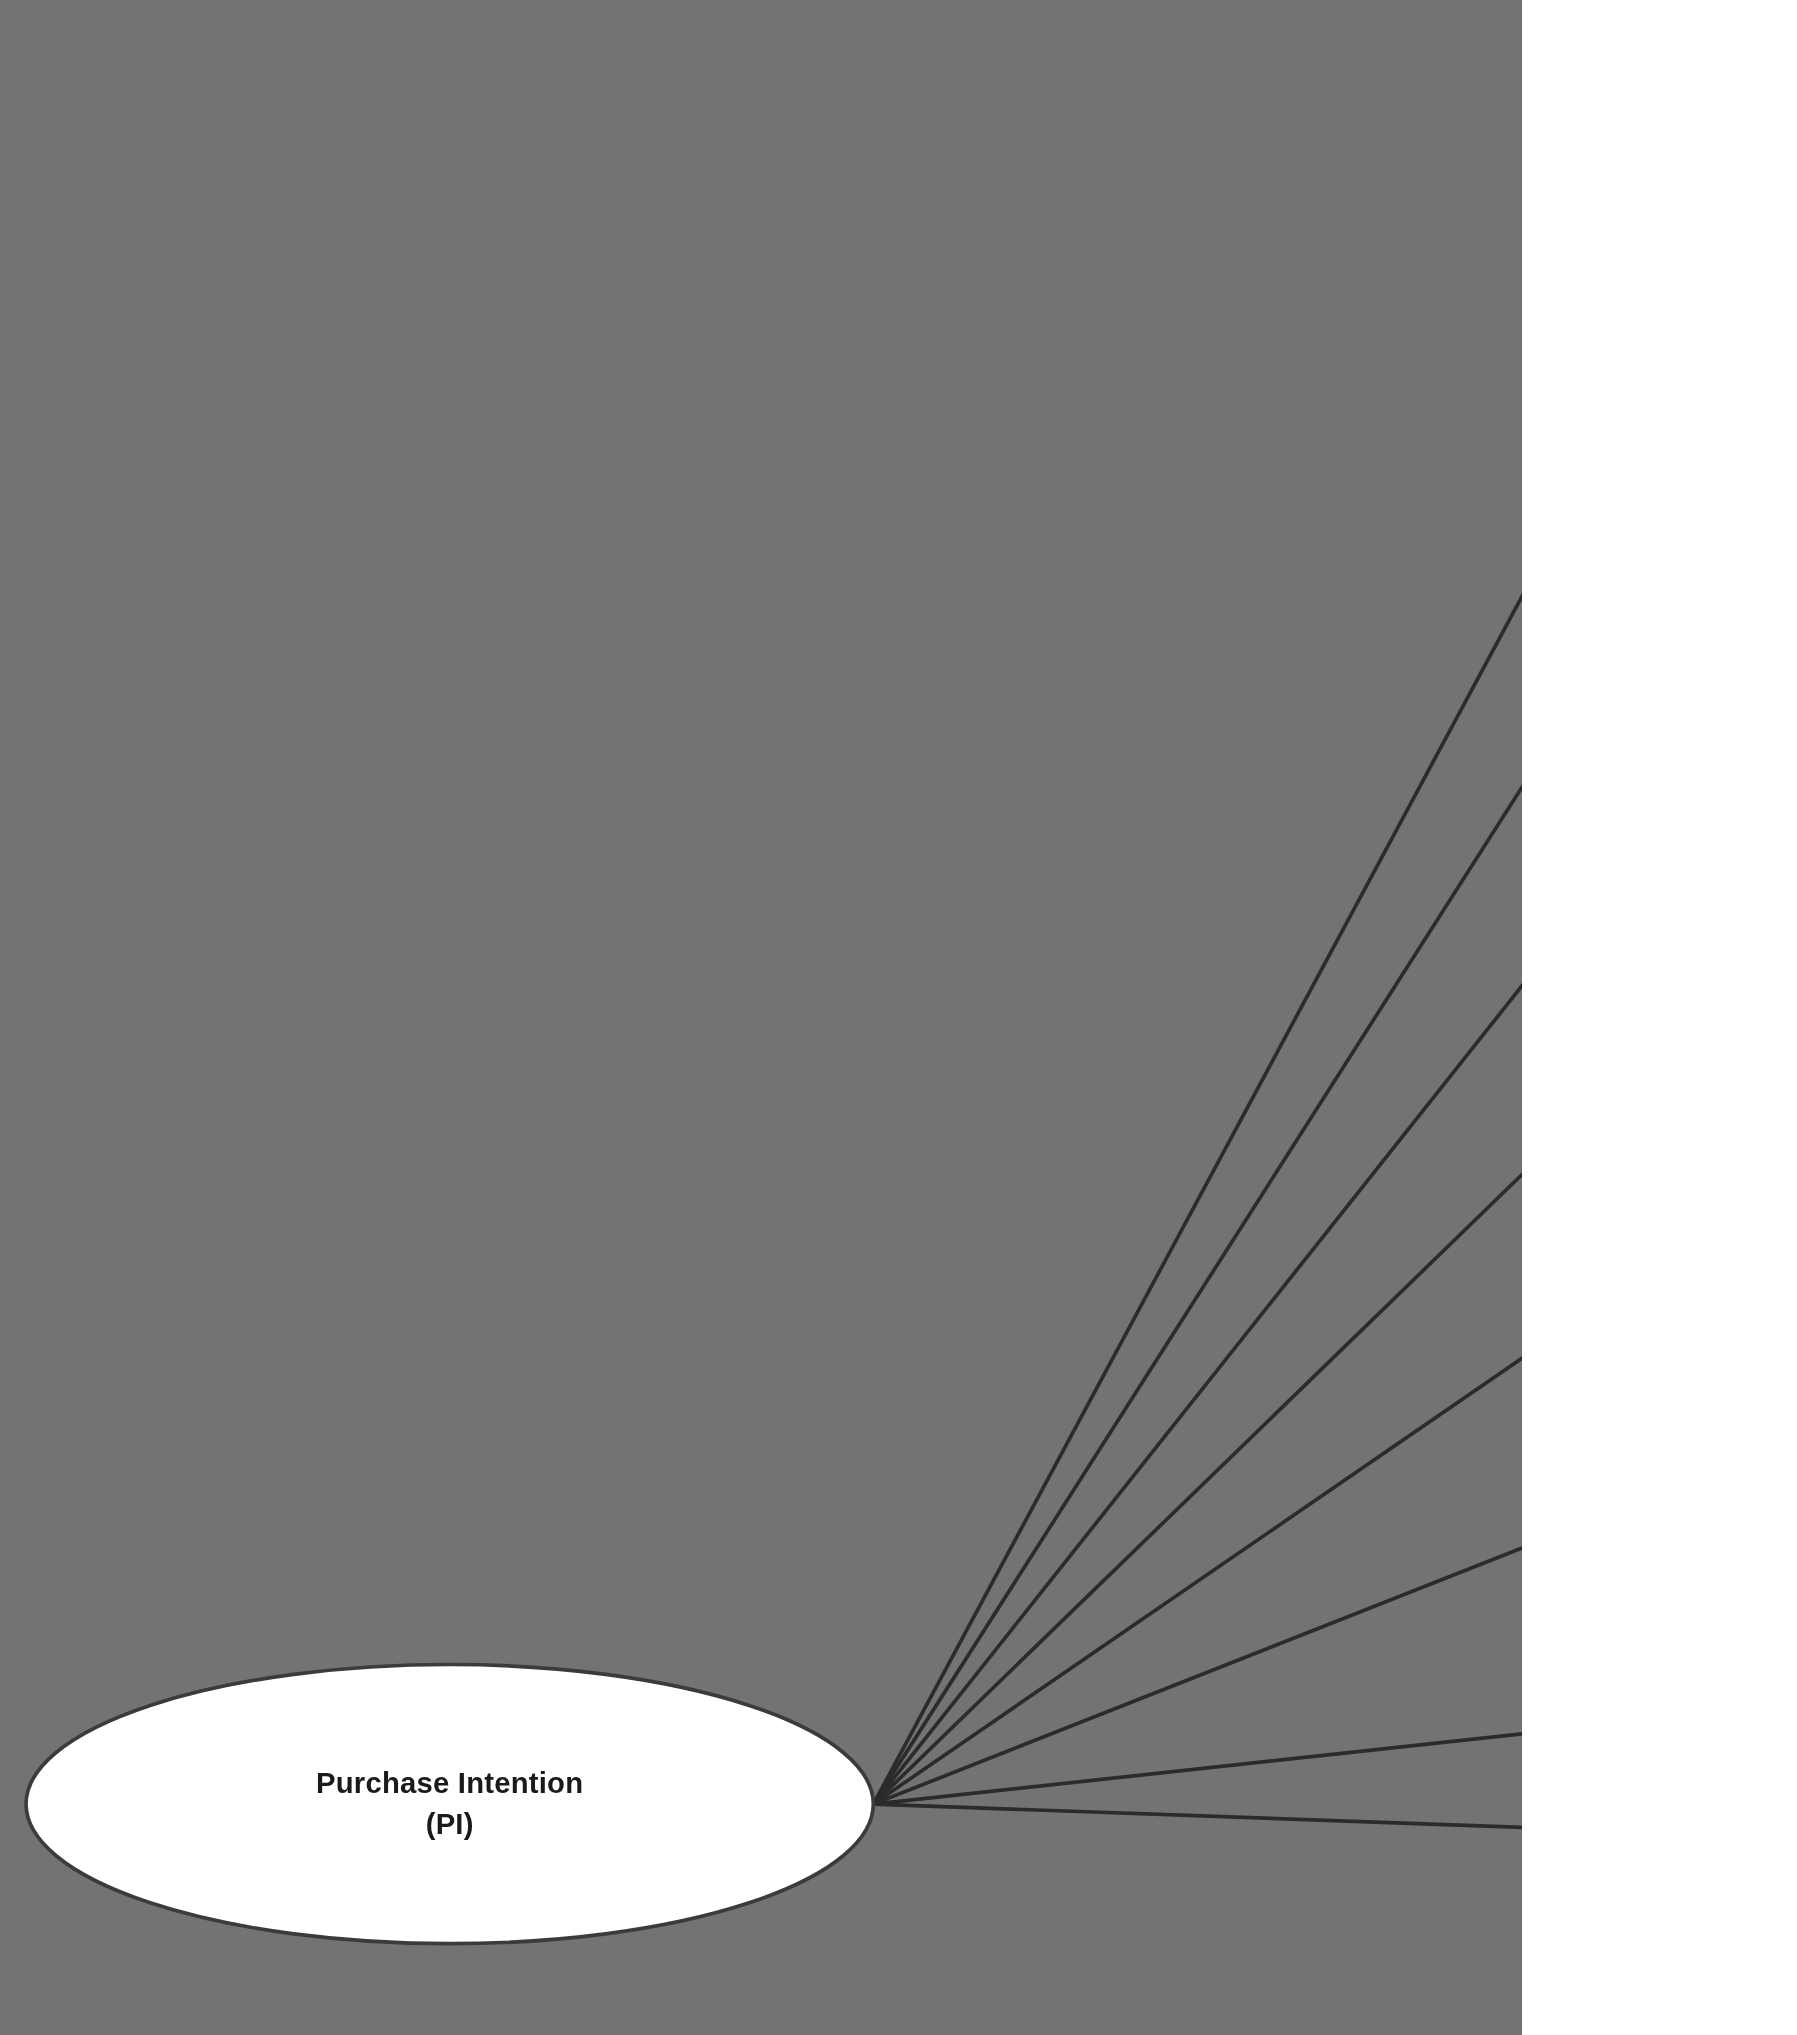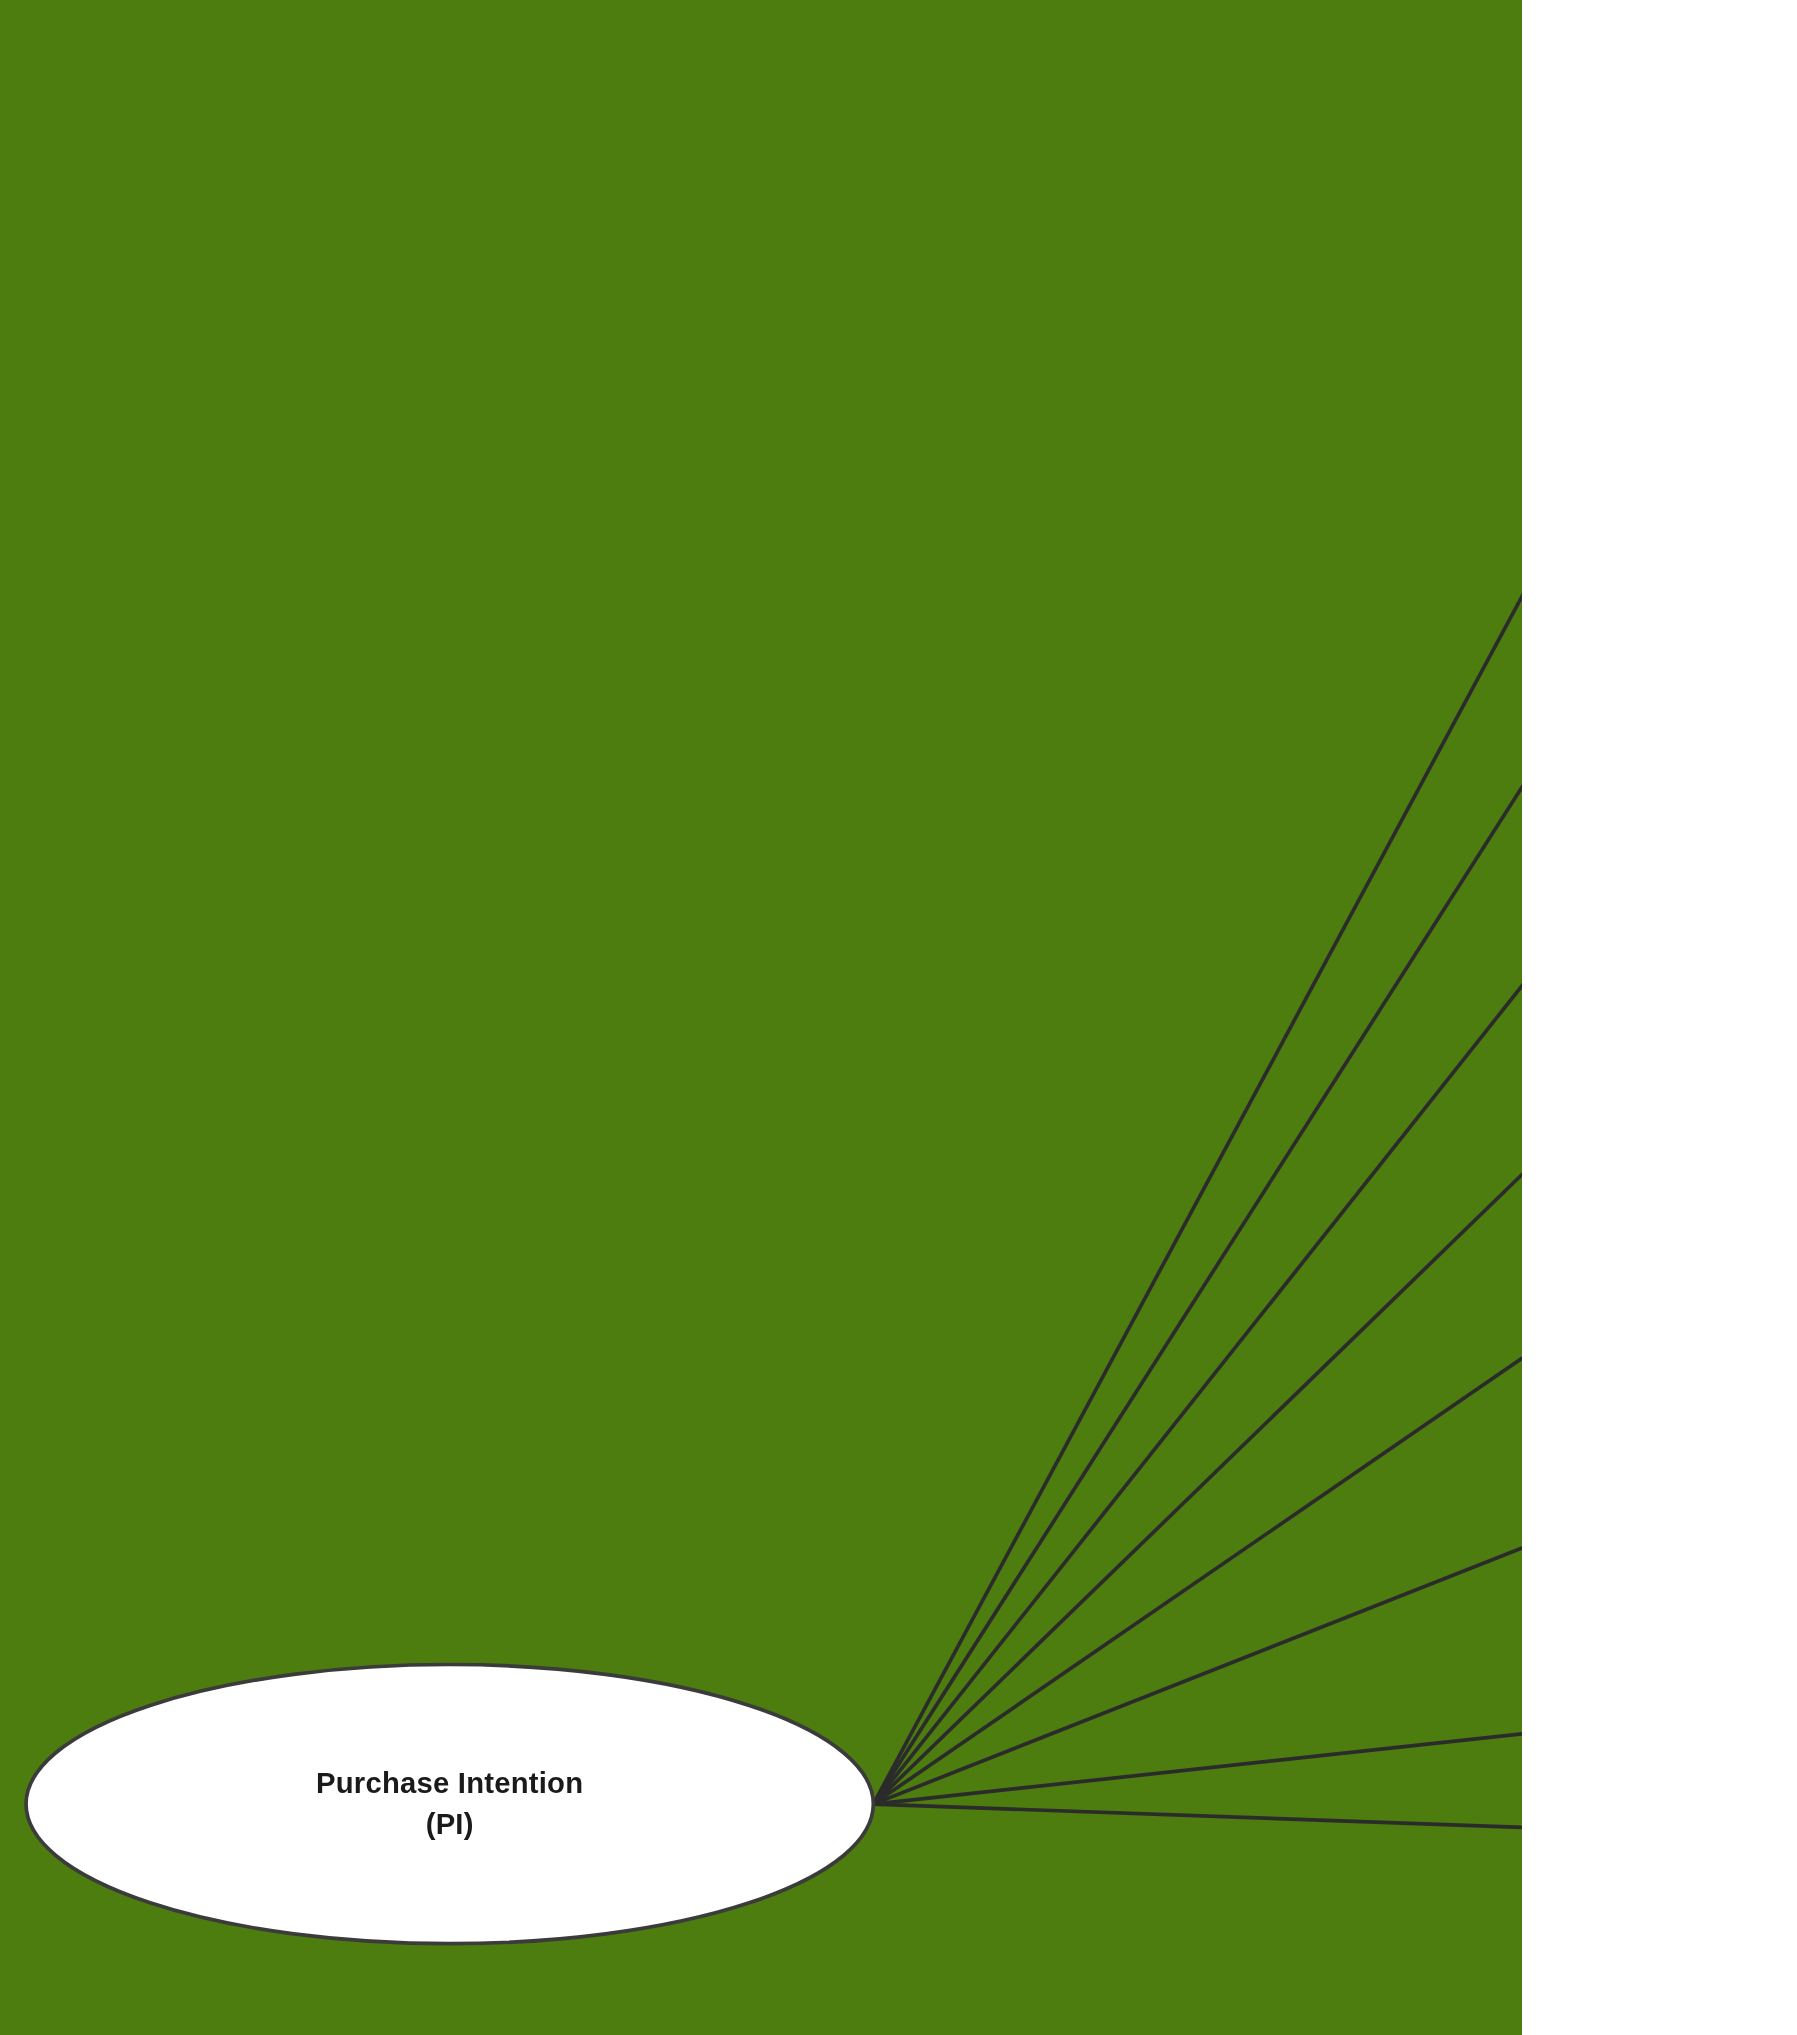--- a/index.html
+++ b/index.html
@@ -8,21 +8,21 @@
     padding: 0;
     background: #ffffff;
   }
   body {
     font-family: "Liberation Sans", sans-serif;
   }
   #diagram-root {
     position: relative;
     width: 1522px;
     height: 2035px;
-    background: #4d7c0f;
+    background: #737373;
     overflow: hidden;
   }
   #sem-svg {
     position: absolute;
     top: 0;
     left: 0;
     width: 1798px;
     height: 2035px;
   }
   .ellipse-shape {

